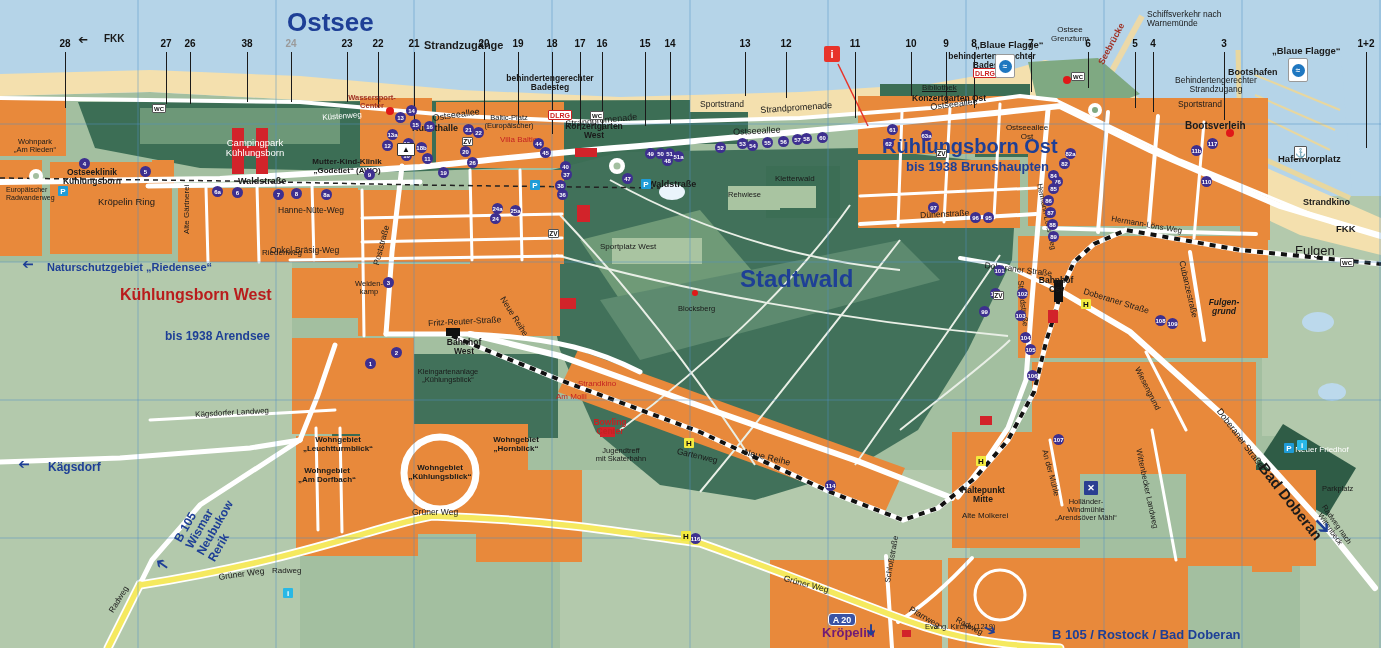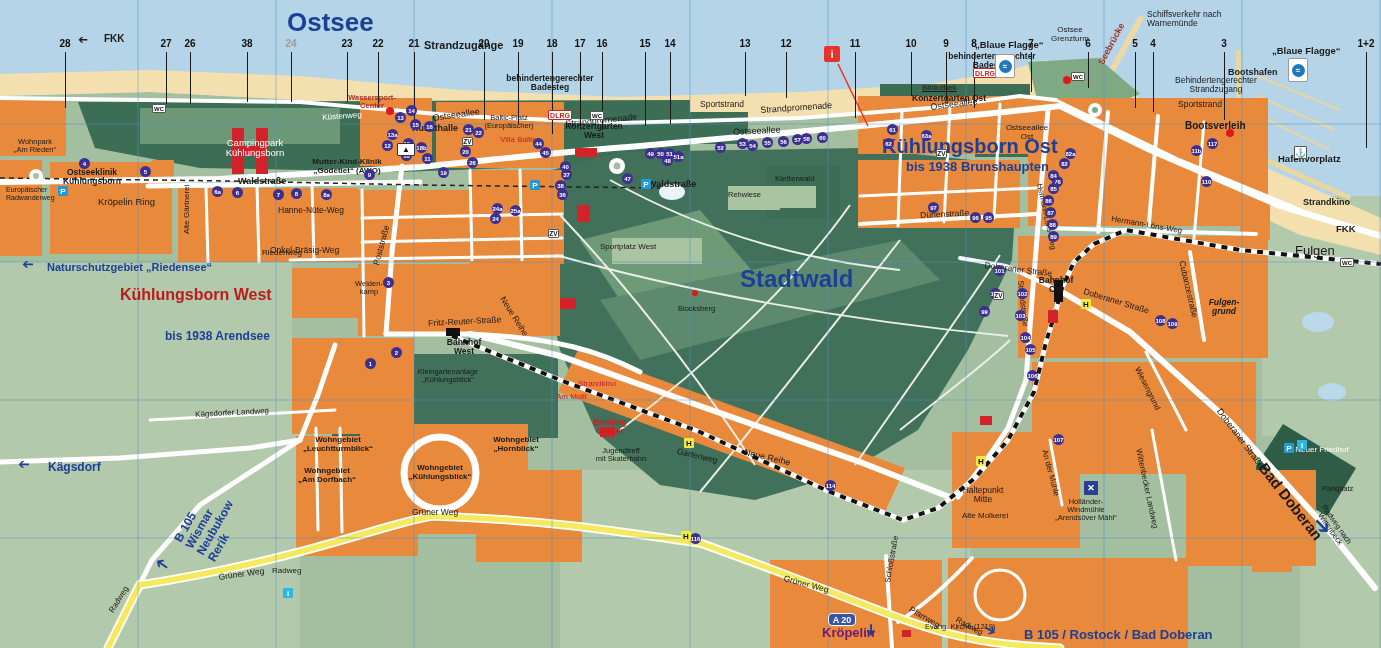--- a/index.html
+++ b/index.html
@@ -268,21 +268,21 @@
       <div class="lbl" style="left: 165px; top: 310px; font-size: 12px; color: rgb(30, 63, 150); font-weight: bold; margin-top: 20px;">bis 1938 Arendsee</div>
       <div class="lbl" style="left: 740px; top: 266px; font-size: 24px; color: rgb(30, 63, 150); font-weight: bold;">Stadtwald</div>
       <div class="lbl" style="left: 47px; top: 262px; font-size: 11px; color: rgb(30, 63, 150); font-weight: bold;">Naturschutzgebiet „Riedensee“</div>
       <div class="lbl" style="left: 48px; top: 461px; font-size: 12px; color: rgb(30, 63, 150); font-weight: bold;">Kägsdorf</div>
       <div class="lbl" style="left: 172px; top: 538px; font-size: 12px; color: rgb(30, 63, 150); font-weight: bold; transform: rotate(-60deg);">B 105
 Wismar
 Neubukow
 Rerik</div>
       <div class="lbl" style="left: 1268px; top: 460px; font-size: 15px; color: rgb(26, 26, 26); font-weight: bold; transform: rotate(52deg);">Bad Doberan</div>
       <div class="lbl" style="left: 822px; top: 626px; font-size: 13px; color: #701a75; font-weight: bold;">Kröpelin</div>
-      <div class="lbl" style="left: 996px; top: 628px; font-size: 13px; color: rgb(30, 63, 150); font-weight: bold; padding-left: 28px;">B 105 / Rostock / Bad Doberan</div>
+      <div class="lbl" style="left: 1024px; top: 628px; font-size: 13px; color: rgb(30, 63, 150); font-weight: bold; padding-left: 28px;">B 105 / Rostock / Bad Doberan</div>
       <div class="lbl" style="left: 1147px; top: 10px; font-size: 8.5px; color: rgb(26, 26, 26);">Schiffsverkehr nach
 Warnemünde</div>
       <div class="lbl" style="left: 1097px; top: 62px; font-size: 9px; color: rgb(160, 50, 38); font-weight: bold; transform: rotate(-62deg);">Seebrücke</div>
       <div class="lbl c" style="left: 1040px; top: 26px; font-size: 8px; color: rgb(26, 26, 26); width: 60px;">Ostsee
 Grenzturm</div>
       <div class="lbl" style="left: 975px; top: 40px; font-size: 9.5px; color: rgb(26, 26, 26); font-weight: bold;">„Blaue Flagge“</div>
       <div class="lbl" style="left: 1272px; top: 46px; font-size: 9.5px; color: rgb(26, 26, 26); font-weight: bold;">„Blaue Flagge“</div>
       <div class="lbl" style="left: 1228px; top: 68px; font-size: 9px; color: rgb(26, 26, 26); font-weight: bold;">Bootshafen</div>
       <div class="lbl" style="left: 1185px; top: 121px; font-size: 10px; color: rgb(26, 26, 26); font-weight: bold;">Bootsverleih</div>
       <div class="lbl" style="left: 1278px; top: 154px; font-size: 9.5px; color: rgb(26, 26, 26); font-weight: bold;">Hafenvorplatz</div>
@@ -371,21 +371,21 @@
       <div class="lbl" style="left: 1085px; top: 287px; font-size: 8.5px; color: rgb(26, 26, 26); transform: rotate(17deg);">Doberaner Straße</div>
       <div class="lbl" style="left: 1222px; top: 407px; font-size: 9px; color: rgb(26, 26, 26); transform: rotate(53deg);">Doberaner Straße</div>
       <div class="lbl" style="left: 1186px; top: 260px; font-size: 8.5px; color: rgb(26, 26, 26); transform: rotate(77deg);">Cubanzestraße</div>
       <div class="lbl c" style="left: 1198px; top: 298px; font-size: 8.5px; color: rgb(26, 26, 26); font-weight: bold; width: 52px; font-style: italic;">Fulgen-
 grund</div>
       <div class="lbl" style="left: 1140px; top: 366px; font-size: 8px; color: rgb(26, 26, 26); transform: rotate(63deg);">Wiesengrund</div>
       <div class="lbl" style="left: 1024px; top: 280px; font-size: 8px; color: rgb(26, 26, 26); transform: rotate(84deg);">Strandstraße</div>
       <div class="lbl" style="left: 1043px; top: 183px; font-size: 7.5px; color: rgb(26, 26, 26); transform: rotate(78deg);">Hermann-Löns-Weg</div>
       <div class="lbl" style="left: 1112px; top: 215px; font-size: 8px; color: rgb(26, 26, 26); transform: rotate(10deg);">Hermann-Löns-Weg</div>
       <div class="lbl" style="left: 920px; top: 211px; font-size: 8.5px; color: rgb(26, 26, 26); transform: rotate(-3deg);">Dünenstraße</div>
-      <div class="lbl c" style="left: 952px; top: 486px; font-size: 8.5px; color: rgb(26, 26, 26); font-weight: normal; width: 62px;">Haltepunkt
+      <div class="lbl c" style="left: 952px; top: 486px; font-size: 8.5px; color: rgb(26, 26, 26); font-weight: bold; width: 62px;">Haltepunkt
 Mitte</div>
       <div class="lbl" style="left: 962px; top: 512px; font-size: 8px; color: rgb(26, 26, 26);">Alte Molkerei</div>
       <div class="lbl c" style="left: 1042px; top: 498px; font-size: 7.5px; color: rgb(26, 26, 26); width: 88px;">Holländer-
 Windmühle
 „Arendsöver Mähl“</div>
       <div class="lbl" style="left: 1048px; top: 449px; font-size: 8px; color: rgb(26, 26, 26); transform: rotate(75deg);">An der Mühle</div>
       <div class="lbl" style="left: 1142px; top: 448px; font-size: 8px; color: rgb(26, 26, 26); transform: rotate(78deg);">Wittenbecker Landweg</div>
       <div class="lbl" style="left: 1295px; top: 244px; font-size: 13px; color: rgb(26, 26, 26);">Fulgen</div>
       <div class="lbl c" style="left: 1290px; top: 446px; font-size: 8px; color: rgb(255, 255, 255); width: 64px;">Neuer Friedhof</div>
       <div class="lbl" style="left: 1322px; top: 485px; font-size: 7.5px; color: rgb(26, 26, 26);">Parkplatz</div>

